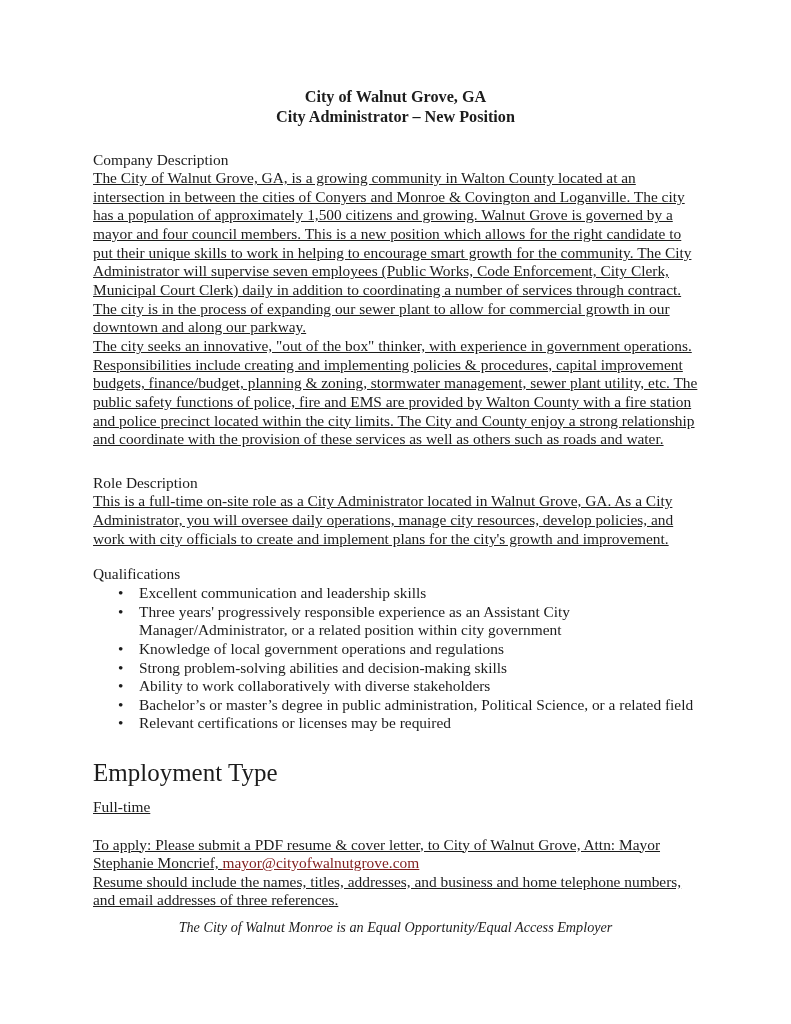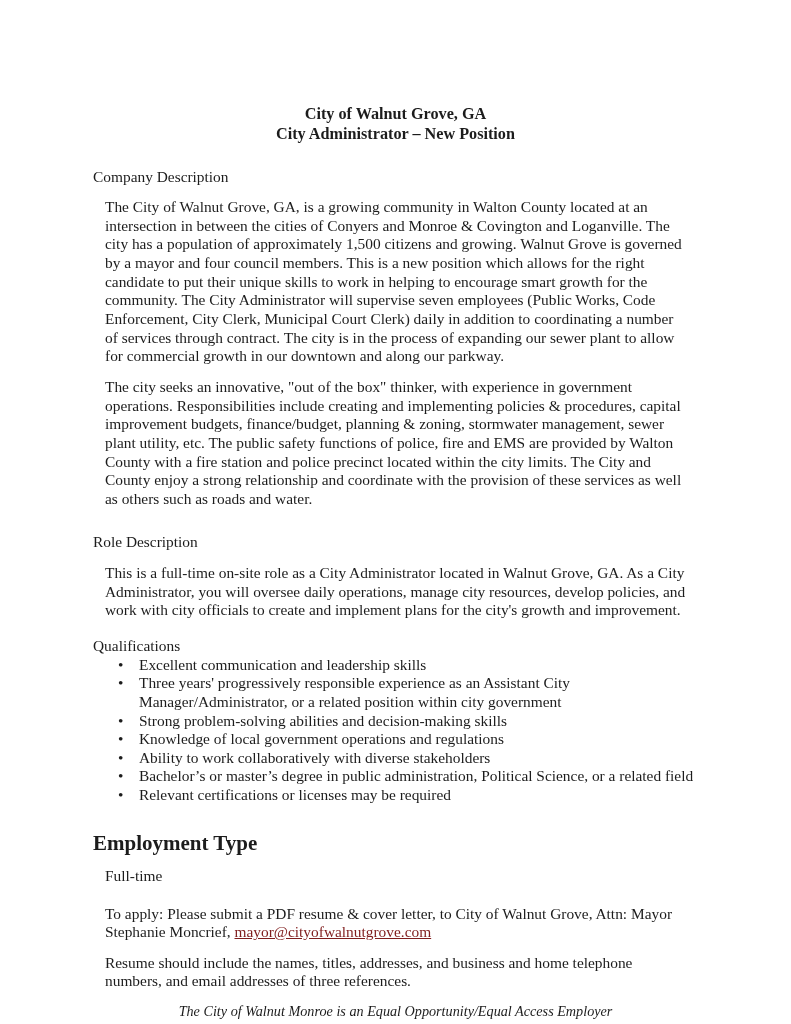--- a/index.html
+++ b/index.html
@@ -18,53 +18,53 @@
     font-size: 15.4px;
     line-height: 1.21;
     color: #1c1c1c;
     overflow: hidden;
   }
   .doc-title {
     text-align: center;
     font-weight: bold;
     font-size: 16.2px;
     line-height: 1.22;
-    margin: 17px;
+    margin: 0;
   }
   .section-heading {
     font-weight: normal;
     margin: 0;
     font-size: 15.4px;
   }
   .mt-blank { margin-top: 19px; }      
   .mt-title-gap { margin-top: 23px; }  
   .mt-section { margin-top: 25px; }    
   .mt-quals { margin-top: 17px; }      
-  p.body-para { margin: 12px; }
+  p.body-para { margin: 0; text-decoration: underline; }
   ul.quals-list {
     list-style: none;
     margin: 0;
     padding: 0;
   }
   ul.quals-list li {
     position: relative;
     padding-left: 46px;
     margin: 0;
     font-family: Liberation Serif, serif;
   }
   ul.quals-list li::before {
     content: "\2022";
     position: absolute;
     left: 25px;
     top: 0;
   }
   .employment-heading {
-    font-weight: bold;
-    font-size: 21px;
-    margin: 26px 0 0 0;
+    font-weight: normal;
+    font-size: 25px;
+    margin: 26px 0 10px 0;
     line-height: 1.15;
   }
   .apply-block { margin-top: 19px; }
   a.email-link {
     color: #4d7f91;
     text-decoration: underline;
     cursor: pointer;
   }
   .footer-note {
     text-align: center;
@@ -88,22 +88,22 @@
 
   <p class="body-para mt-blank">The city seeks an innovative, "out of the box" thinker, with experience in government operations. Responsibilities include creating and implementing policies &amp; procedures, capital improvement budgets, finance/budget, planning &amp; zoning, stormwater management, sewer plant utility, etc. The public safety functions of police, fire and EMS are provided by Walton County with a fire station and police precinct located within the city limits. The City and County enjoy a strong relationship and coordinate with the provision of these services as well as others such as roads and water.</p>
 
   <p class="section-heading mt-section">Role Description</p>
   <p class="body-para">This is a full-time on-site role as a City Administrator located in Walnut Grove, GA. As a City Administrator, you will oversee daily operations, manage city resources, develop policies, and work with city officials to create and implement plans for the city's growth and improvement.</p>
 
   <p class="section-heading mt-quals">Qualifications</p>
   <ul class="quals-list">
     <li>Excellent communication and leadership skills</li>
     <li>Three years' progressively responsible experience as an Assistant City Manager/Administrator, or a related position within city government</li>
+    <li>Knowledge of local government operations and regulations</li>
     <li>Strong problem-solving abilities and decision-making skills</li>
-    <li>Knowledge of local government operations and regulations</li>
     <li>Ability to work collaboratively with diverse stakeholders</li>
     <li>Bachelor’s or master’s degree in public administration, Political Science, or a related field</li>
     <li>Relevant certifications or licenses may be required</li>
   </ul>
 
   <p class="employment-heading">Employment Type</p>
   <p class="body-para">Full-time</p>
 
   <div class="apply-block">
     <p class="body-para"><span>To apply: Please submit a PDF resume &amp; cover letter, to City of Walnut Grove, Attn: Mayor Stephanie Moncrief, </span><a class="email-link" href="#" style="color: #7f1d1d;">mayor@cityofwalnutgrove.com</a></p>

